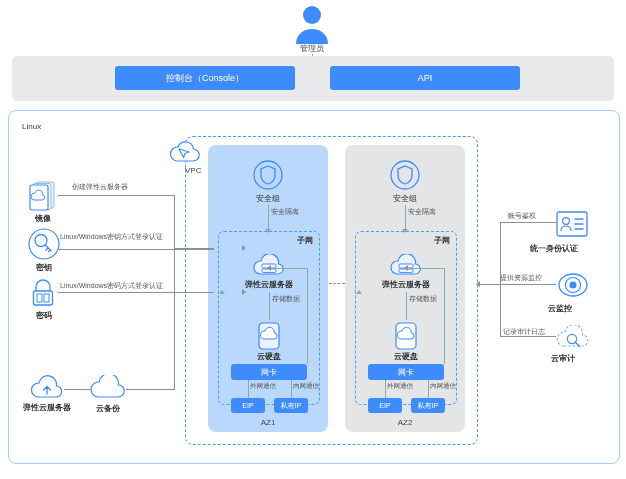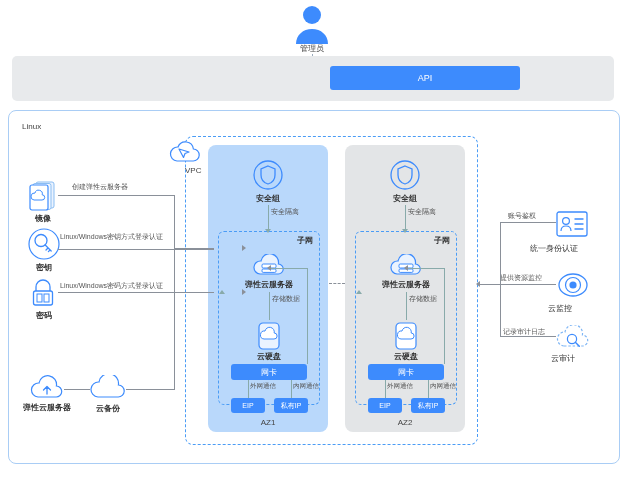--- a/index.html
+++ b/index.html
@@ -33,21 +33,21 @@
   #vpc-label{left:185px;top:166px;}
 
   
   .az{position:absolute;top:145px;width:120px;height:287px;border-radius:8px;}
   #az1{left:208px;background:#b9d8fb;}
   #az2{left:345px;background:#e3e5e7;}
   .az-name{position:absolute;bottom:5px;width:100%;text-align:center;font-size:8px;color:#444;}
 
   
   .sg-icon{position:absolute;top:14px;left:50%;margin-left:-16px;width:32px;height:32px;}
-  .sg-label{position:absolute;top:48px;width:100%;text-align:center;font-size:8px;font-weight:bold;color:#333;}
+  .sg-label{position:absolute;top:48px;width:100%;text-align:center;font-size:8px;font-weight:normal;color:#333;}
   .sg-line{position:absolute;left:50%;top:60px;width:1px;height:24px;background:#8aa;}
   .sg-iso{position:absolute;top:62px;left:50%;margin-left:3px;font-size:7px;color:#555;white-space:nowrap;}
   .arrow-dn{position:absolute;left:50%;margin-left:-3px;width:0;height:0;
             border-left:3px solid transparent;border-right:3px solid transparent;border-top:4px solid #8aa;}
 
   
   .subnet{position:absolute;left:10px;top:86px;width:100px;height:172px;
           border:1px dashed #4a9cf6;border-radius:6px;}
   .subnet-label{position:absolute;right:6px;top:3px;font-size:8px;font-weight:bold;color:#333;}
 
@@ -68,21 +68,21 @@
   .hline{position:absolute;background:#8aa;height:1px;}
   .comm-lbl{position:absolute;top:150px;font-size:6.5px;color:#555;white-space:nowrap;}
 
   
   .lefticon{position:absolute;width:30px;height:32px;}
   .leftlabel{position:absolute;font-size:8px;font-weight:bold;color:#333;text-align:center;width:60px;}
   .flow-lbl{position:absolute;font-size:7px;color:#555;white-space:nowrap;}
 
   
   .righticon{position:absolute;width:30px;height:28px;}
-  .rightlabel{position:absolute;font-size:8px;font-weight:normal;color:#333;white-space:nowrap;}
+  .rightlabel{position:absolute;font-size:8px;font-weight:bold;color:#333;white-space:nowrap;}
 
   .conn{position:absolute;background:#8a9099;}
   .arrow-r{position:absolute;width:0;height:0;border-top:3px solid transparent;
            border-bottom:3px solid transparent;border-left:4px solid #8a9099;}
   .arrow-l{position:absolute;width:0;height:0;border-top:3px solid transparent;
            border-bottom:3px solid transparent;border-right:4px solid #8a9099;}
   .arrow-u{position:absolute;width:0;height:0;border-left:3px solid transparent;
            border-right:3px solid transparent;border-bottom:4px solid #8aa;}
 </style>
 </head>
@@ -91,20 +91,21 @@
 <div class="abs" id="admin-icon">
   <svg width="44" height="40" viewBox="0 0 44 40">
     <circle cx="22" cy="11" r="9" fill="#3d8bfd"></circle>
     <path d="M6 40c0-9 7-15 16-15s16 6 16 15z" fill="#3d8bfd"></path>
   </svg>
 </div>
 <div class="lbl ctr" id="admin-label">管理员</div>
 <div class="abs" id="admin-line"></div>
 
 <div class="abs" id="topbar">
+  <div class="topbtn" id="btn-console">控制台（Console）</div>
   <div class="topbtn" id="btn-api">API</div>
 </div>
 
 <div class="abs" id="region-box"></div>
 <div class="abs" id="region-label">Linux</div>
 
 <div class="abs" id="vpc-box"></div>
 <div class="abs" id="vpc-icon">
   <svg width="34" height="26" viewBox="0 0 34 26">
     <path d="M9 21h16a6 6 0 0 0 .4-12A8 8 0 0 0 10 7a6.4 6.4 0 0 0-1 14z" fill="#fff" stroke="#3d8bfd" stroke-width="1.2"></path>

